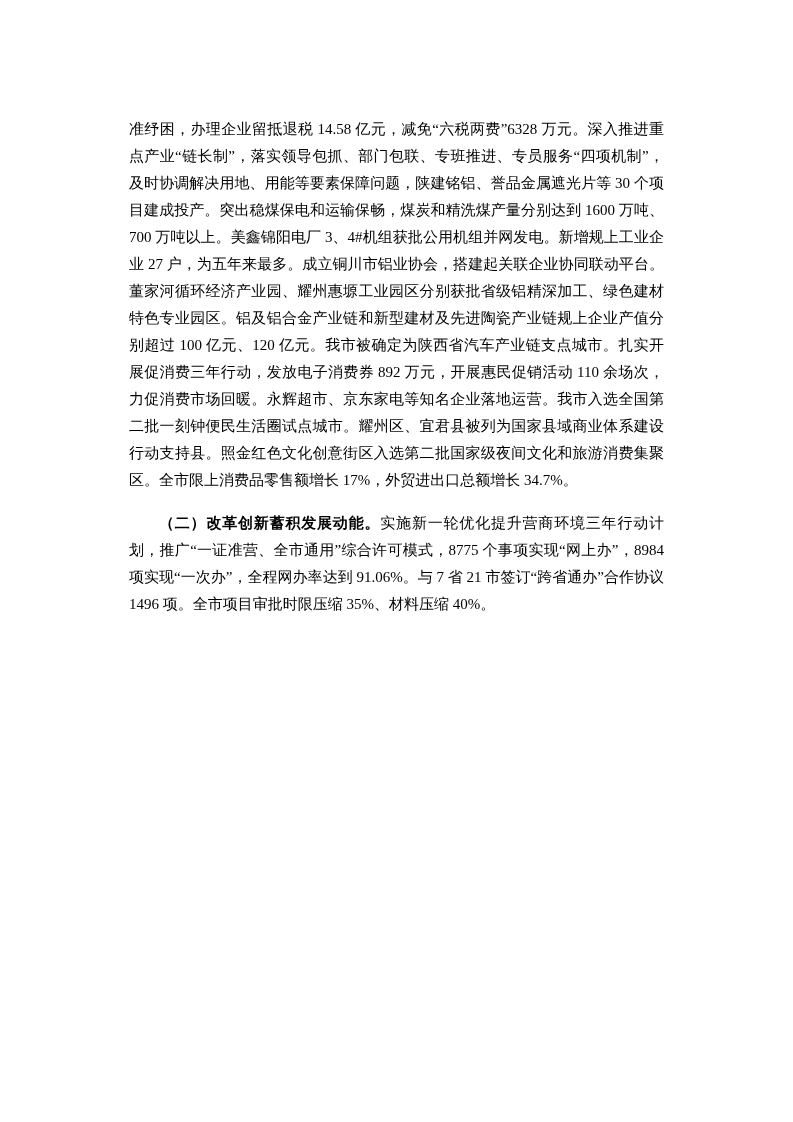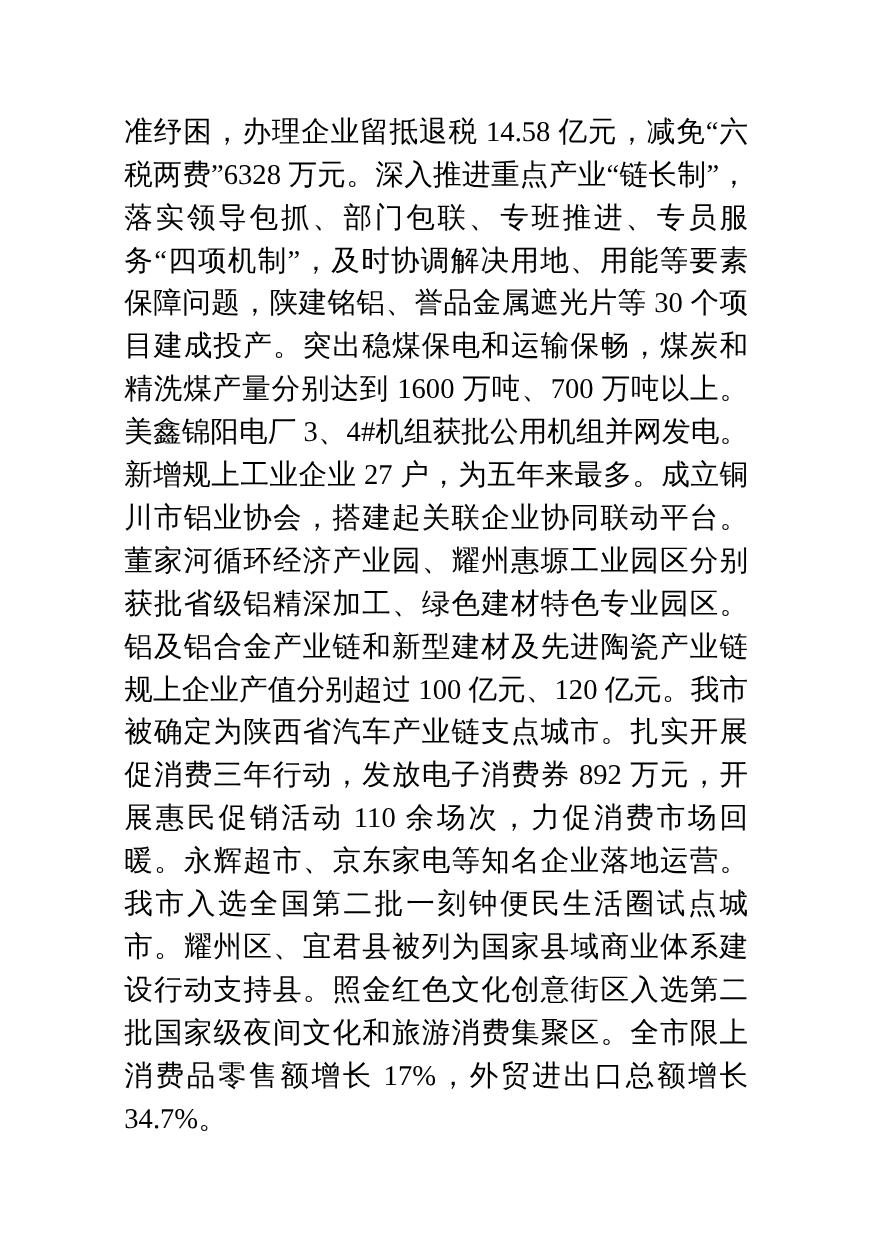--- a/index.html
+++ b/index.html
@@ -20,35 +20,36 @@
     overflow: hidden;
   }
   .content {
     position: absolute;
     left: 113px;
     top: 100px;
     width: 567px;
     color: #000000;
   }
   .para {
-    margin: 0;
+    margin: 16px;
     padding: 0;
-    font-size: 26px;
-    line-height: 39px;
+    font-size: 15px;
+    line-height: 27px;
     text-align: justify;
     text-justify: inter-ideograph;
     word-break: normal;
   }
   .para.indent {
     text-indent: 2em;
   }
   .lead-bold {
     font-weight: bold;
   }
 </style>
 </head>
 <body>
 
 <div class="page">
   <div class="content">
     <p class="para"><span>准纾困，办理企业留抵退税 14.58 亿元，减免“六税两费”6328 万元。深入推进重点产业“链长制”，落实领导包抓、部门包联、专班推进、专员服务“四项机制”，及时协调解决用地、用能等要素保障问题，陕建铭铝、誉品金属遮光片等 30 个项目建成投产。突出稳煤保电和运输保畅，煤炭和精洗煤产量分别达到 1600 万吨、700 万吨以上。美鑫锦阳电厂 3、4#机组获批公用机组并网发电。新增规上工业企业 27 户，为五年来最多。成立铜川市铝业协会，搭建起关联企业协同联动平台。董家河循环经济产业园、耀州惠塬工业园区分别获批省级铝精深加工、绿色建材特色专业园区。铝及铝合金产业链和新型建材及先进陶瓷产业链规上企业产值分别超过 100 亿元、120 亿元。我市被确定为陕西省汽车产业链支点城市。扎实开展促消费三年行动，发放电子消费券 892 万元，开展惠民促销活动 110 余场次，力促消费市场回暖。永辉超市、京东家电等知名企业落地运营。我市入选全国第二批一刻钟便民生活圈试点城市。耀州区、宜君县被列为国家县域商业体系建设行动支持县。照金红色文化创意街区入选第二批国家级夜间文化和旅游消费集聚区。全市限上消费品零售额增长 17%，外贸进出口总额增长 34.7%。</span></p>
+    <p class="para indent"><span class="lead-bold">（二）改革创新蓄积发展动能。</span><span>实施新一轮优化提升营商环境三年行动计划，推广“一证准营、全市通用”综合许可模式，8775 个事项实现“网上办”，8984 项实现“一次办”，全程网办率达到 91.06%。与 7 省 21 市签订“跨省通办”合作协议 1496 项。全市项目审批时限压缩 35%、材料压缩 40%。</span></p>
   </div>
 </div>
 
 </body></html>

